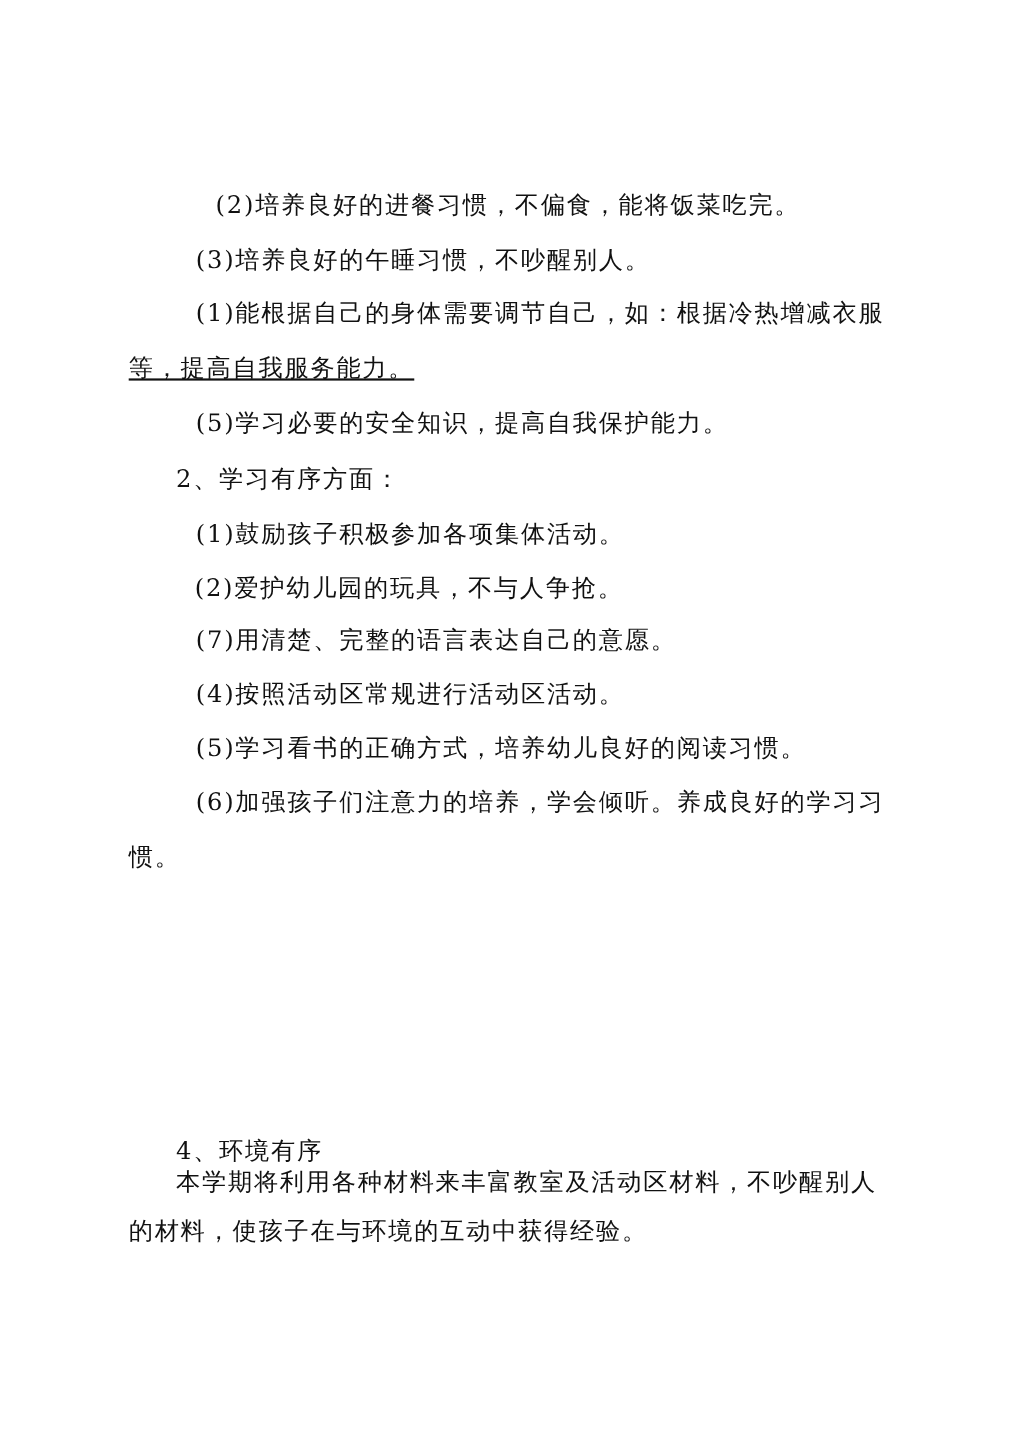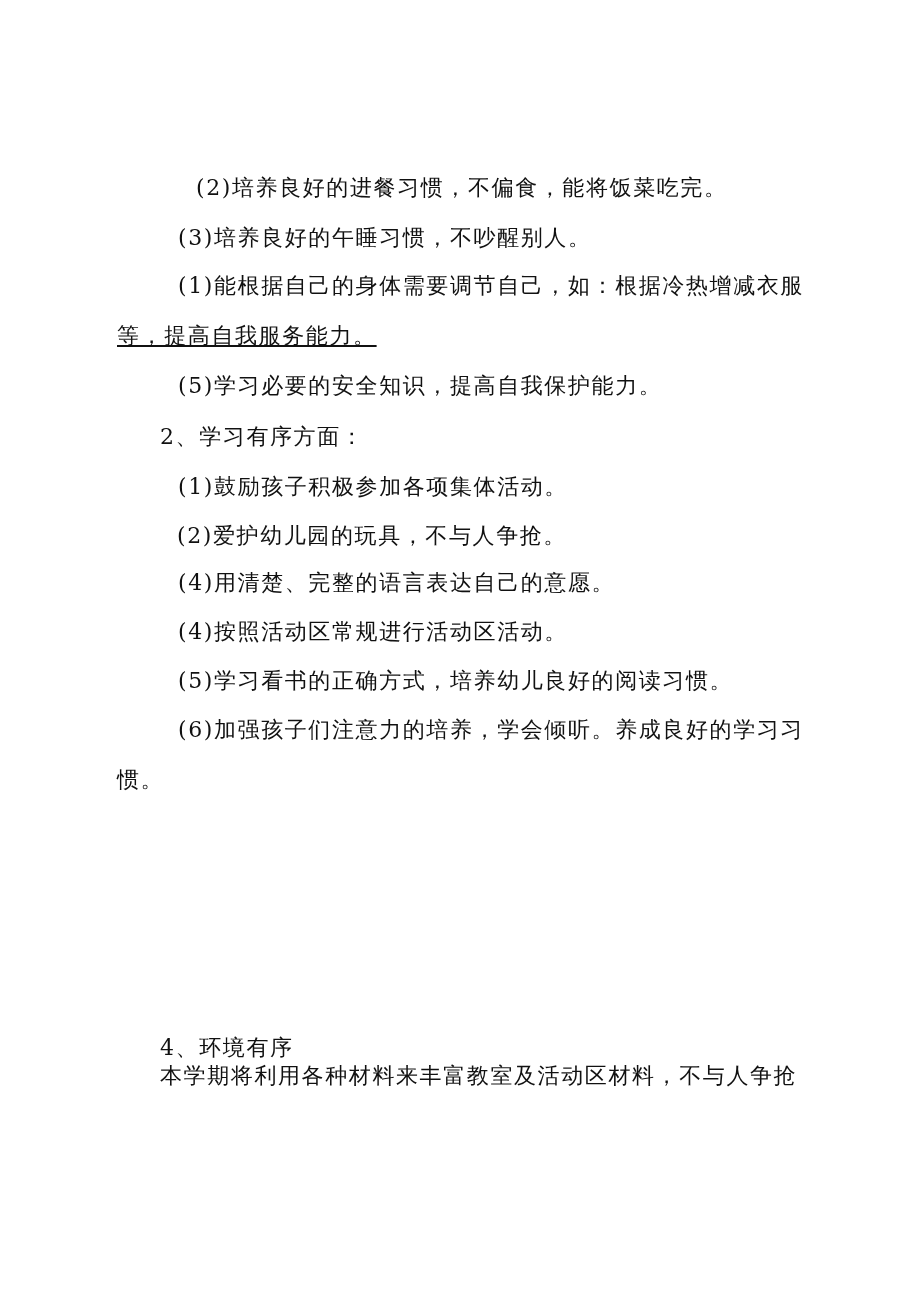--- a/index.html
+++ b/index.html
@@ -35,20 +35,21 @@
 
 <div class="page">
   <div class="line" style="left:196px; top:174px;text-align:center;">(2)培养良好的进餐习惯，不偏食，能将饭菜吃完。</div>
   <div class="line" style="left:178px; top:224px;">(3)培养良好的午睡习惯，不吵醒别人。</div>
   <div class="line" style="left:178px; top:272px;">(1)能根据自己的身体需要调节自己，如：根据冷热增减衣服</div>
   <div class="line" style="left:117px; top:322px;text-decoration:underline;">等，提高自我服务能力。</div>
   <div class="line" style="left:178px; top:372px;">(5)学习必要的安全知识，提高自我保护能力。</div>
   <div class="line" style="left:160px; top:423px;">2、学习有序方面：</div>
   <div class="line" style="left:178px; top:473px;">(1)鼓励孩子积极参加各项集体活动。</div>
   <div class="line" style="left:177px; top:522px;">(2)爱护幼儿园的玩具，不与人争抢。</div>
-  <div class="line" style="left:178px; top:569px;">(4)用清楚、完整的语言表达自己的意愿。</div>
+  <div class="line" style="left:178px; top:569px;">(7)用清楚、完整的语言表达自己的意愿。</div>
   <div class="line" style="left:178px; top:618px;">(4)按照活动区常规进行活动区活动。</div>
   <div class="line" style="left:178px; top:667px;">(5)学习看书的正确方式，培养幼儿良好的阅读习惯。</div>
   <div class="line" style="left:178px; top:716px;">(6)加强孩子们注意力的培养，学会倾听。养成良好的学习习</div>
   <div class="line" style="left:117px; top:766px;">惯。</div>
   <div class="line" style="left:160px; top:1010px;margin-top:24px;">4、环境有序</div>
-  <div class="line" style="left:160px; top:1062px;">本学期将利用各种材料来丰富教室及活动区材料，不与人争抢</div>
+  <div class="line" style="left:160px; top:1062px;">本学期将利用各种材料来丰富教室及活动区材料，不吵醒别人</div>
+  <div class="line" style="left:117px; top:1106px;">的材料，使孩子在与环境的互动中获得经验。</div>
 </div>
 
 </body></html>

